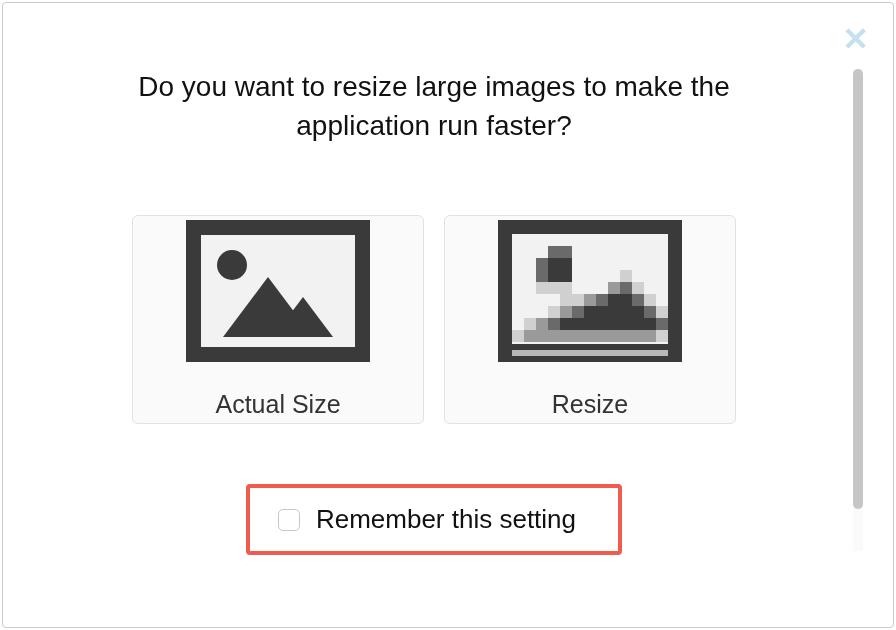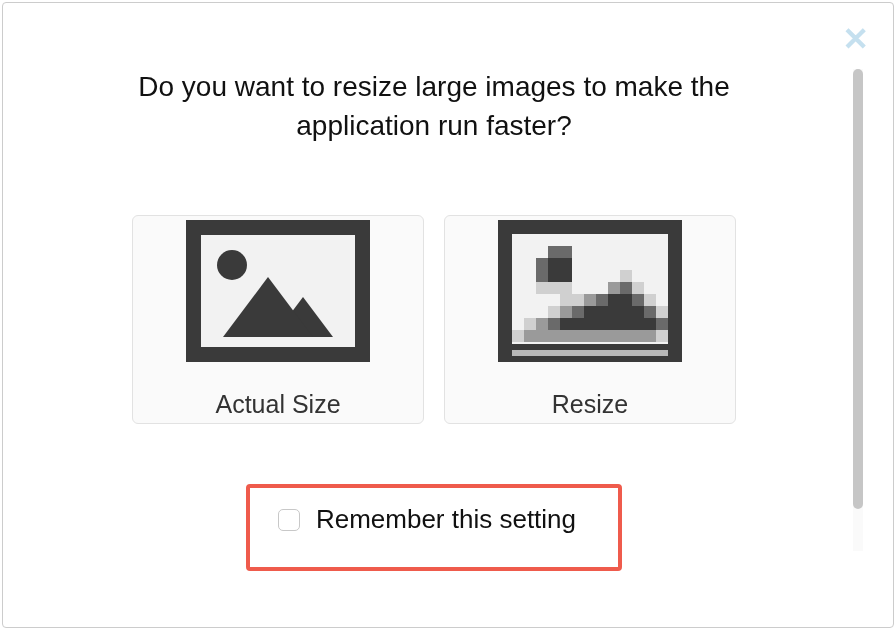--- a/index.html
+++ b/index.html
@@ -94,21 +94,21 @@
       justify-content: center;
     }
     .option-label {
       font-size: 25px;
       color: #333;
       text-align: center;
     }
     .remember-wrap {
       border: 4px solid #ef5b4c;
       border-radius: 4px;
-      padding: 16px 42px 32px 28px;
+      padding: 16px 42px 16px 28px;
       display: flex;
       align-items: center;
       gap: 16px;
     }
     .checkbox {
       width: 22px;
       height: 22px;
       border: 1px solid #c8c8c8;
       border-radius: 5px;
       background: #fff;

